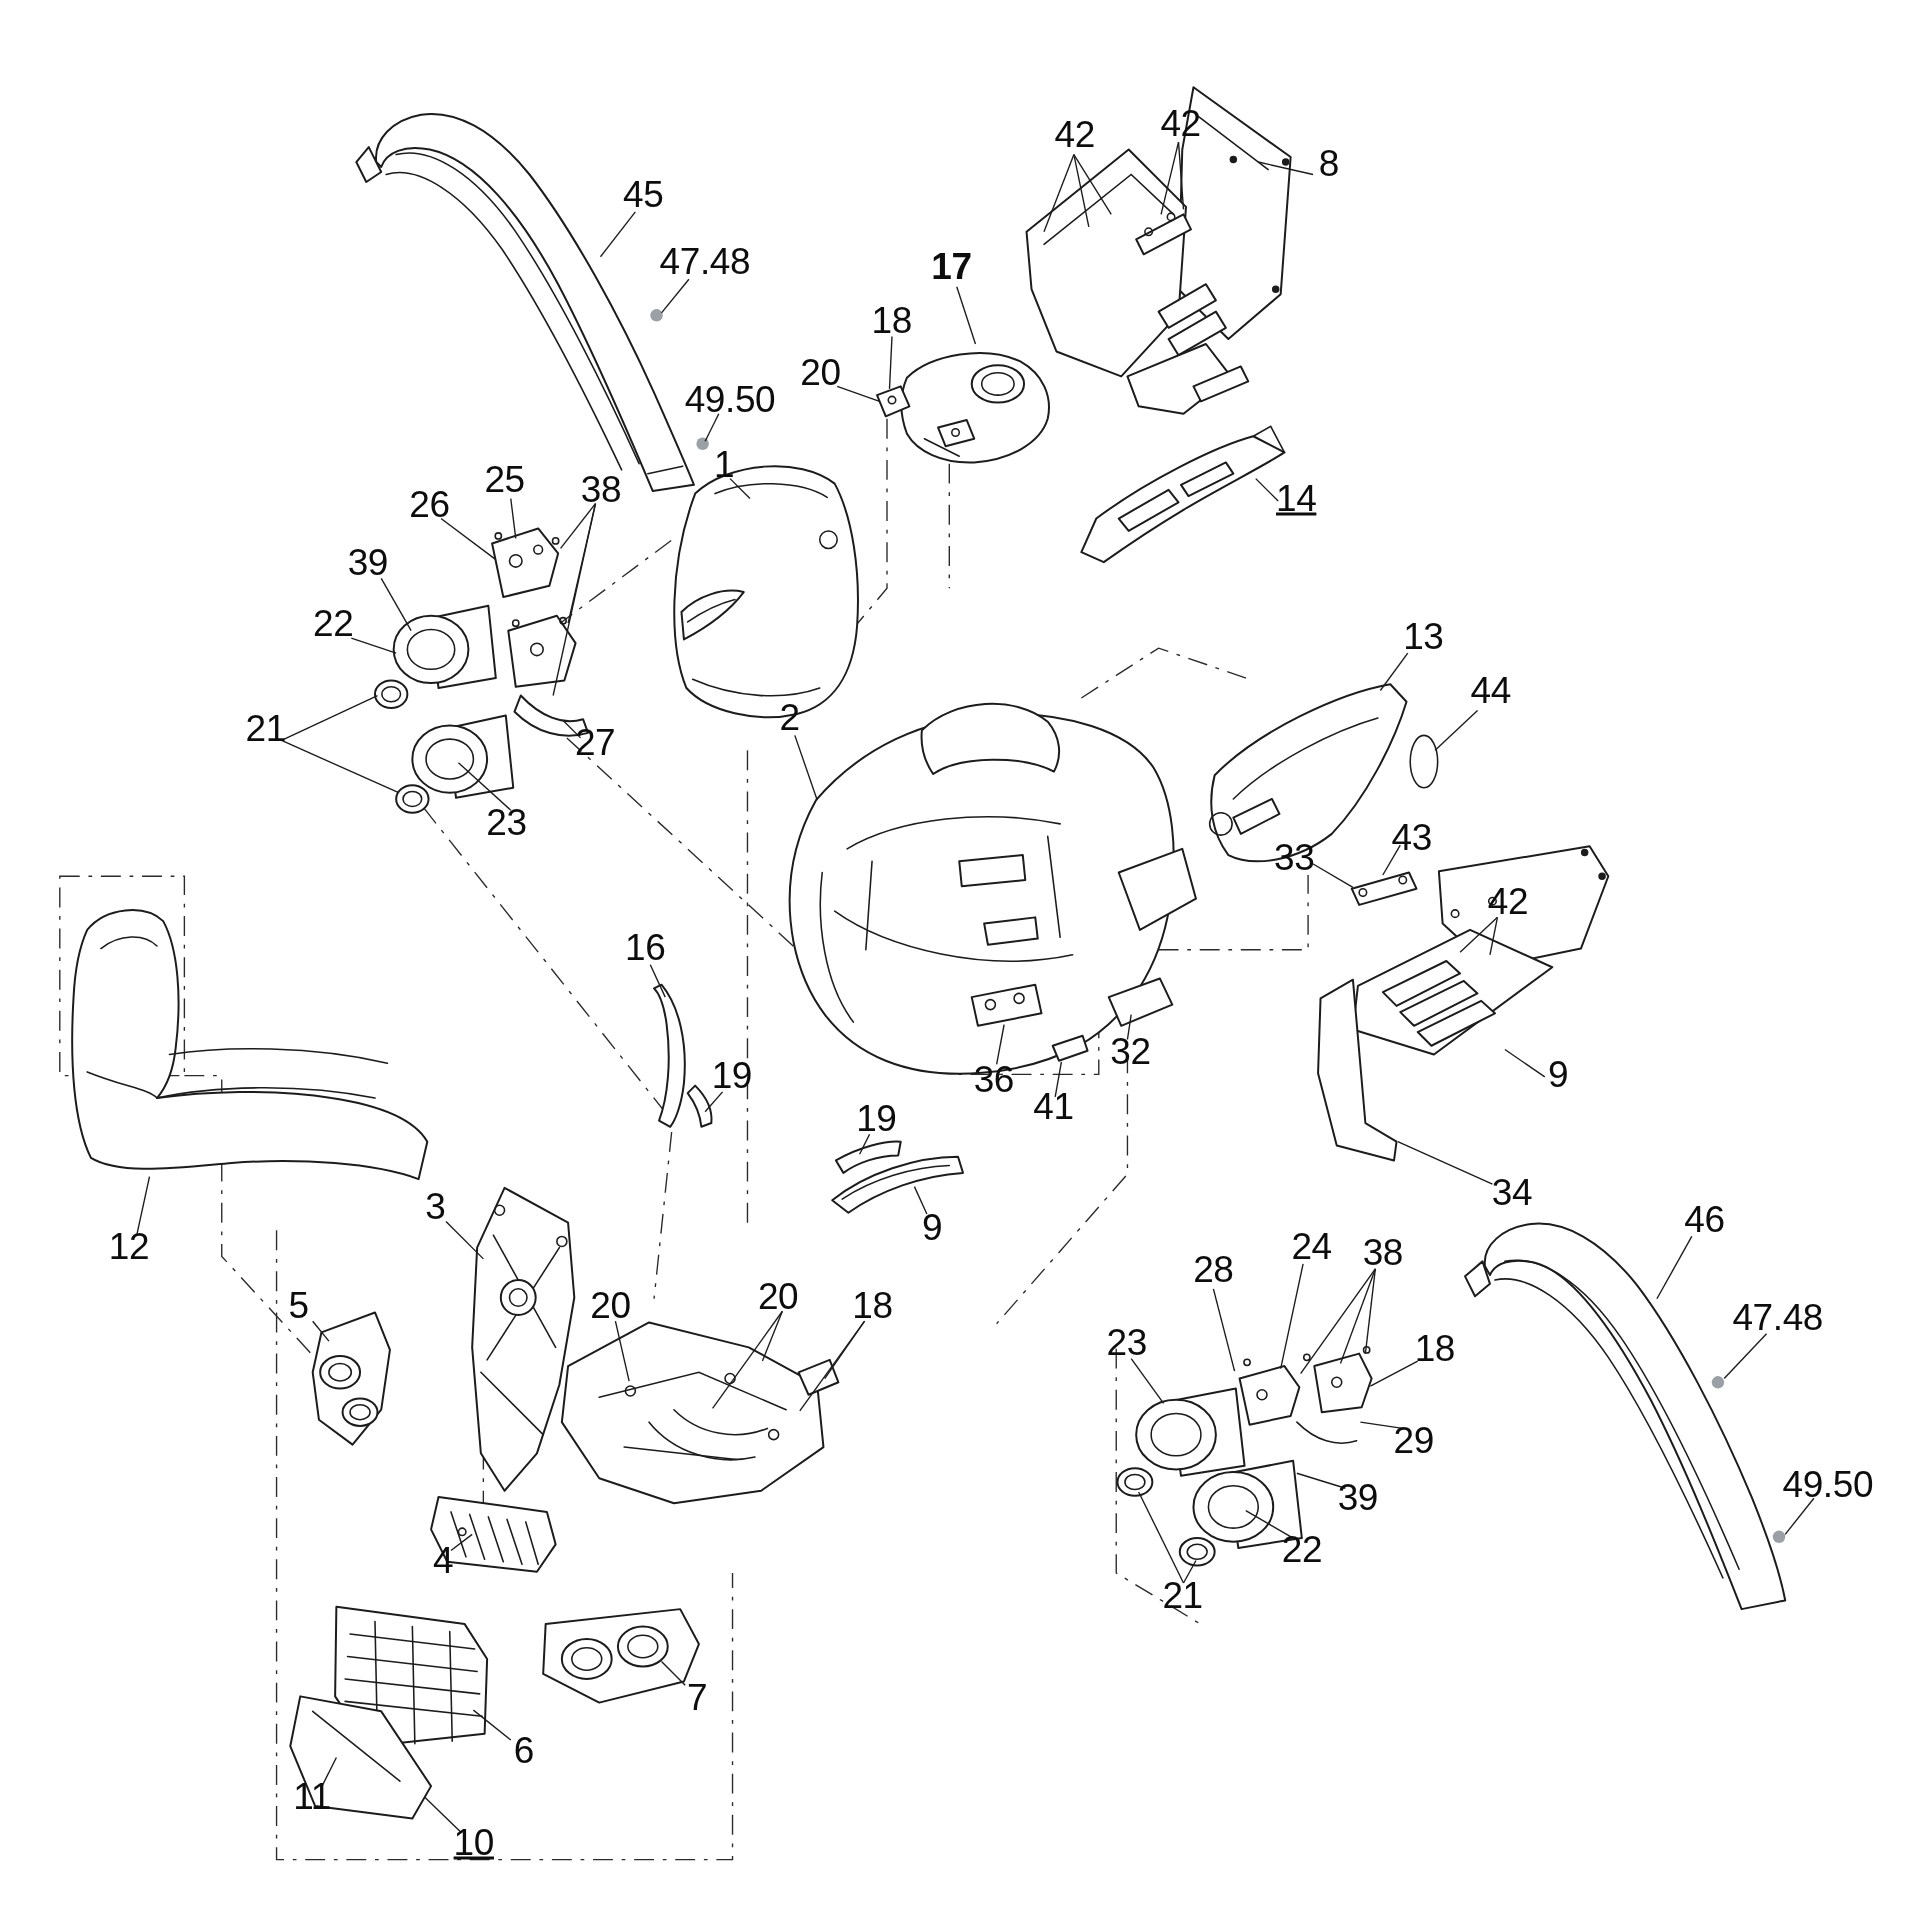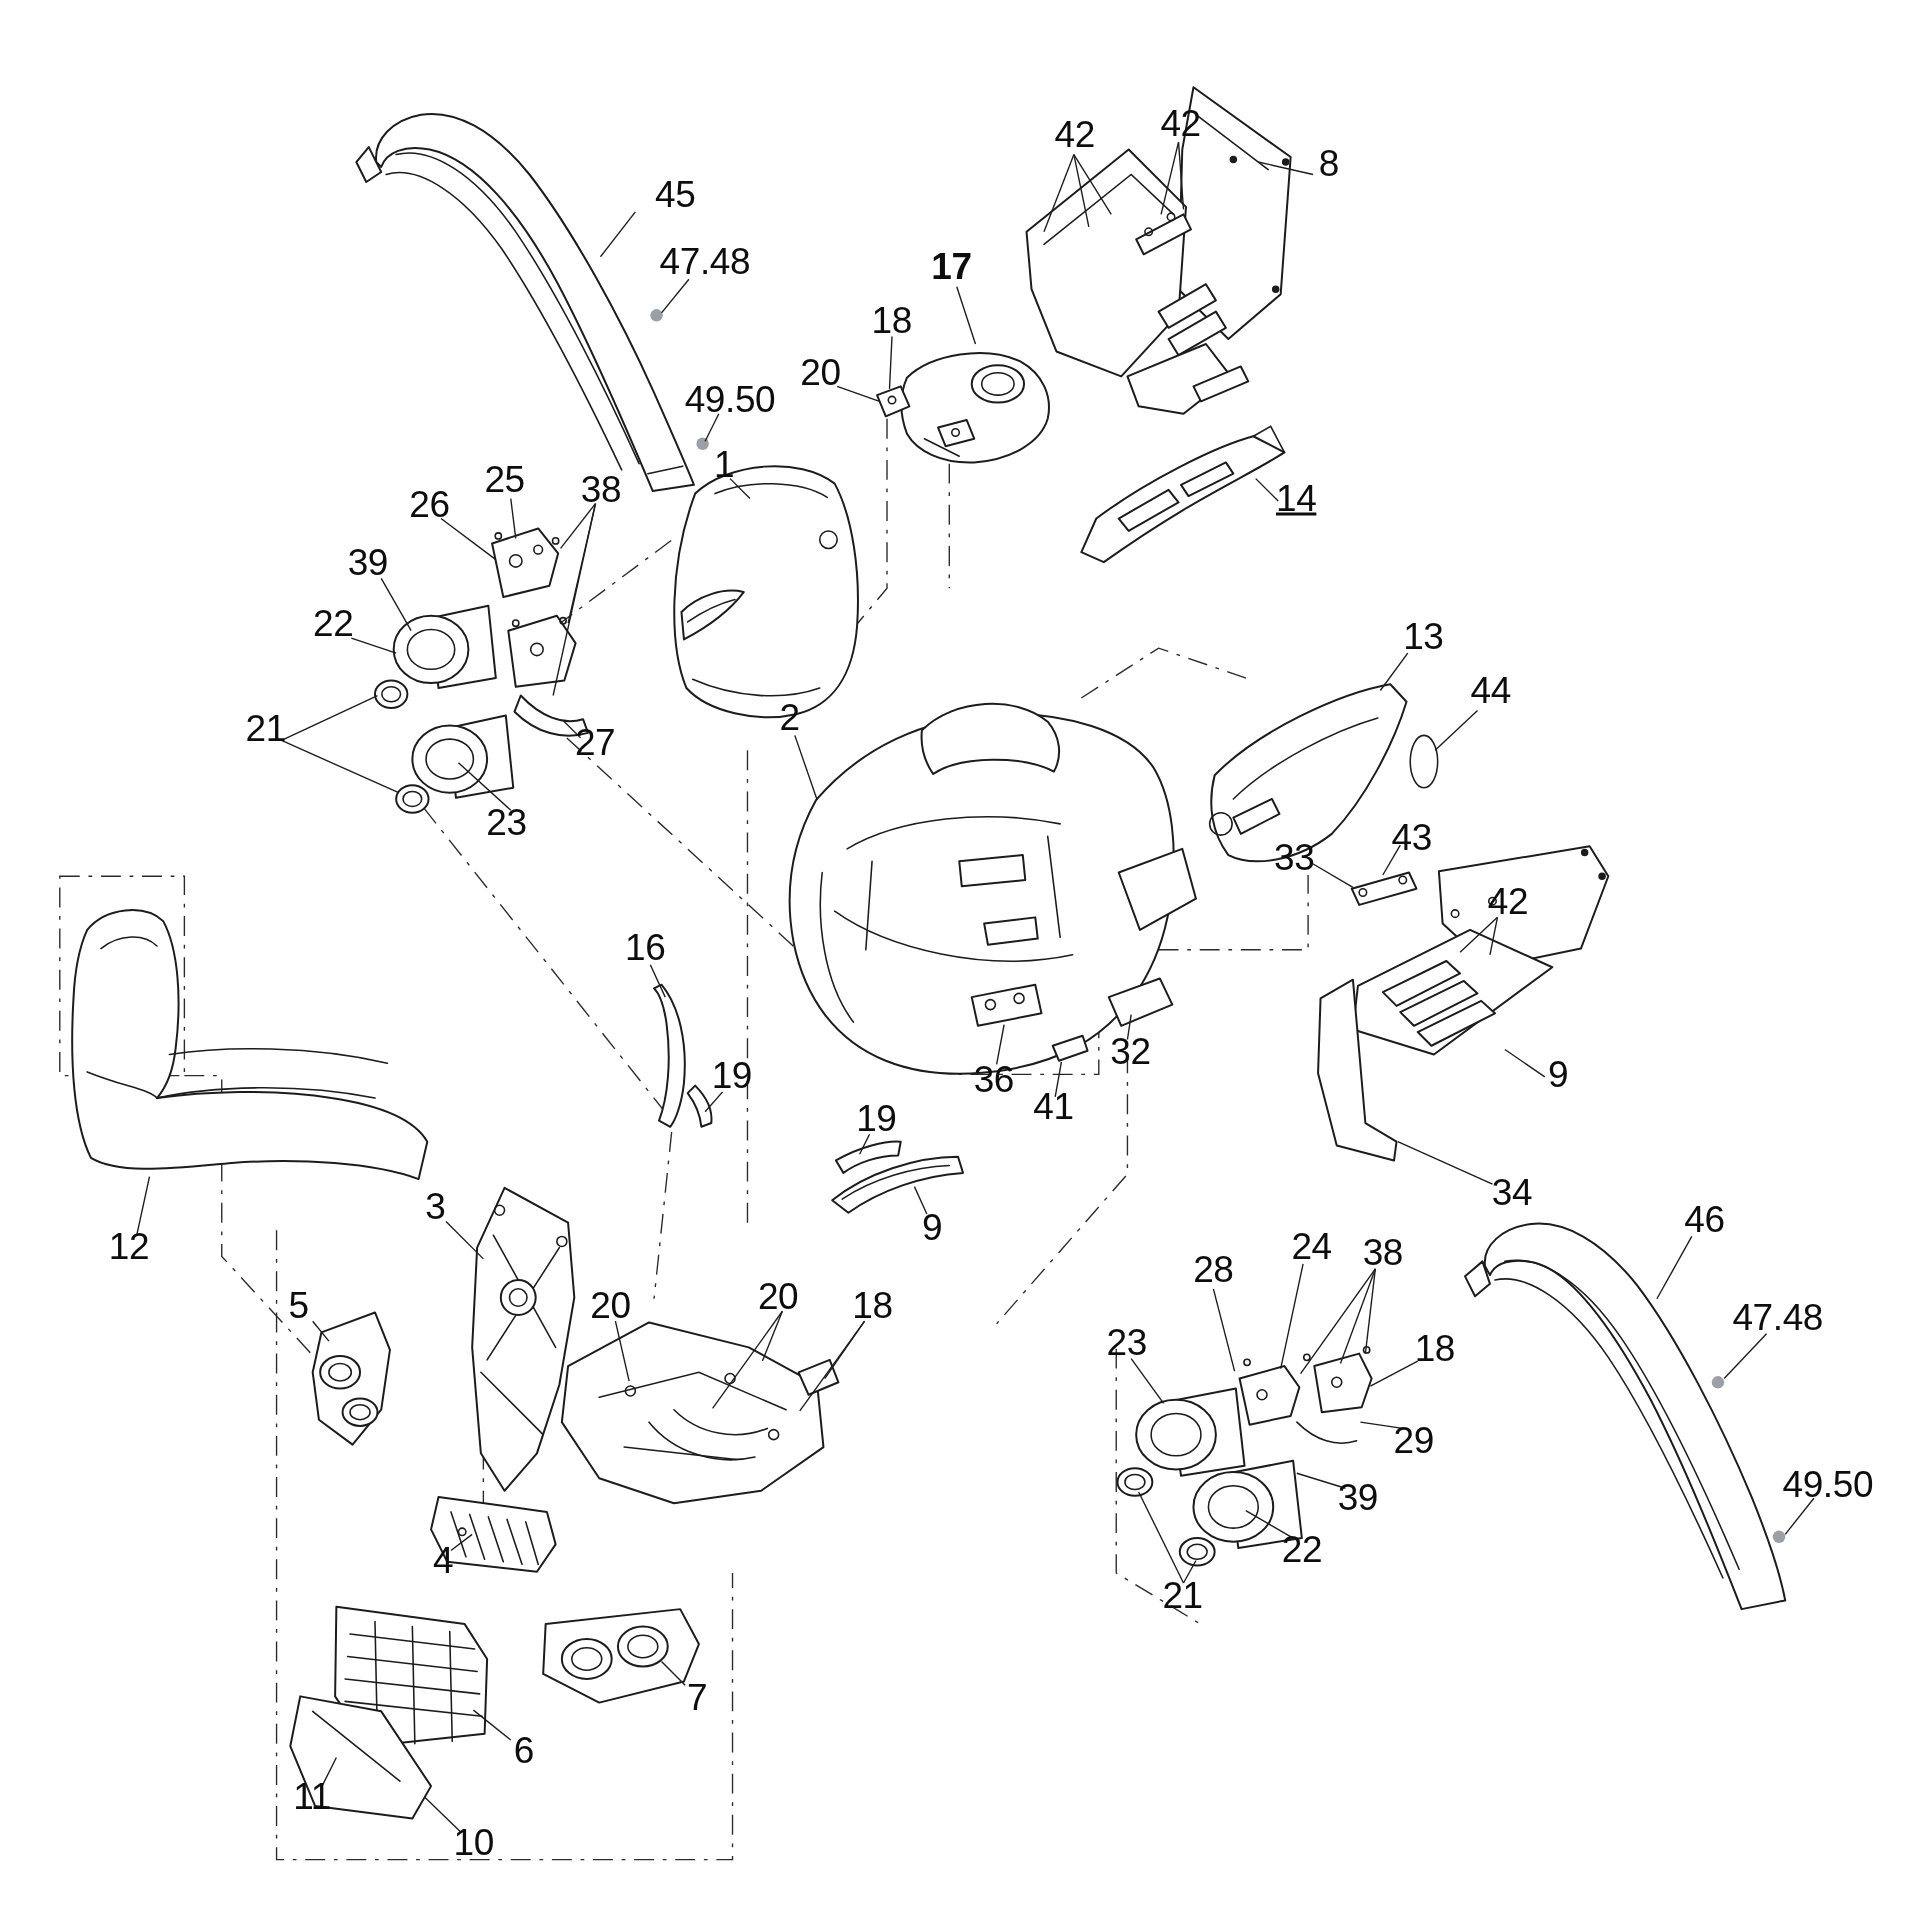--- a/index.html
+++ b/index.html
@@ -378,21 +378,21 @@
       <path class="leader" d="M950,1270 L960,1252"></path>
       <path class="leader" d="M362,1244 L379,1231"></path>
       <path class="leader" d="M410,1396 L380,1372"></path>
       <path class="leader" d="M550,1352 L531,1333"></path>
       <path class="leader" d="M258,1434 L270,1410"></path>
       <path class="leader" d="M370,1470 L341,1442"></path>
     </g>
   </svg>
 
   <div id="callout-layer">
-      <div class="callout" style="left: 33.4%; top: 10.1%; margin-left: 32px;">45</div>
+      <div class="callout" style="left: 33.4%; top: 10.1%;">45</div>
       <div class="callout" style="left: 36.6%; top: 13.6%;">47.48</div>
       <div class="callout" style="left: 37.9%; top: 20.8%;">49.50</div>
       <div class="callout bold" style="left: 49.4%; top: 13.9%;">17</div>
       <div class="callout" style="left: 46.3%; top: 16.7%;">18</div>
       <div class="callout" style="left: 42.6%; top: 19.4%;">20</div>
       <div class="callout" style="left: 55.8%; top: 7%;">42</div>
       <div class="callout" style="left: 61.3%; top: 6.4%;">42</div>
       <div class="callout" style="left: 69%; top: 8.5%;">8</div>
       <div class="callout" style="left: 67.3%; top: 26%; text-decoration: underline;">14</div>
       <div class="callout" style="left: 37.6%; top: 24.2%;">1</div>
@@ -434,17 +434,17 @@
       <div class="callout" style="left: 74.5%; top: 70.3%;">18</div>
       <div class="callout" style="left: 73.4%; top: 75.1%;">29</div>
       <div class="callout" style="left: 70.5%; top: 78.1%;">39</div>
       <div class="callout" style="left: 67.6%; top: 80.8%;">22</div>
       <div class="callout" style="left: 61.4%; top: 83.2%;">21</div>
       <div class="callout" style="left: 94.9%; top: 77.4%;">49.50</div>
       <div class="callout" style="left: 23%; top: 81.4%;">4</div>
       <div class="callout" style="left: 27.2%; top: 91.3%;">6</div>
       <div class="callout" style="left: 36.2%; top: 88.5%;">7</div>
       <div class="callout" style="left: 16.2%; top: 93.7%;">11</div>
-      <div class="callout" style="left: 24.6%; top: 96.1%;">10</div>
+      <div class="callout" style="left: 24.6%; top: 96.1%; text-decoration: underline;">10</div>
     </div>
 
 </div>
 
 
 </body></html>

